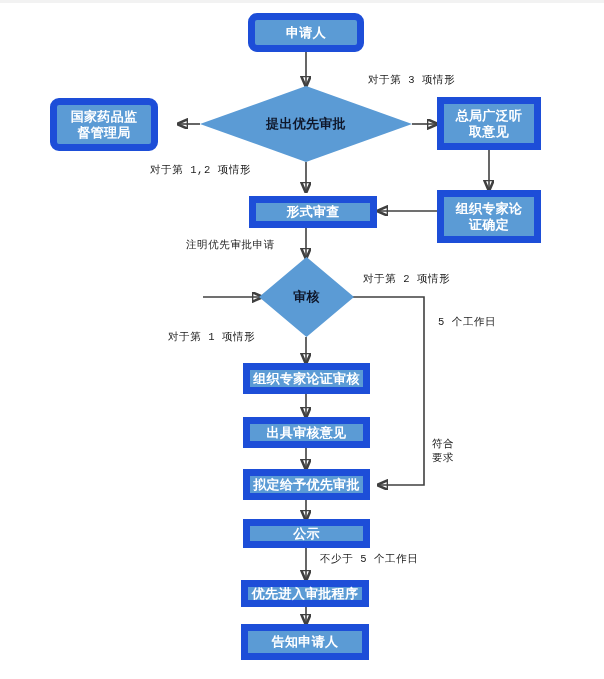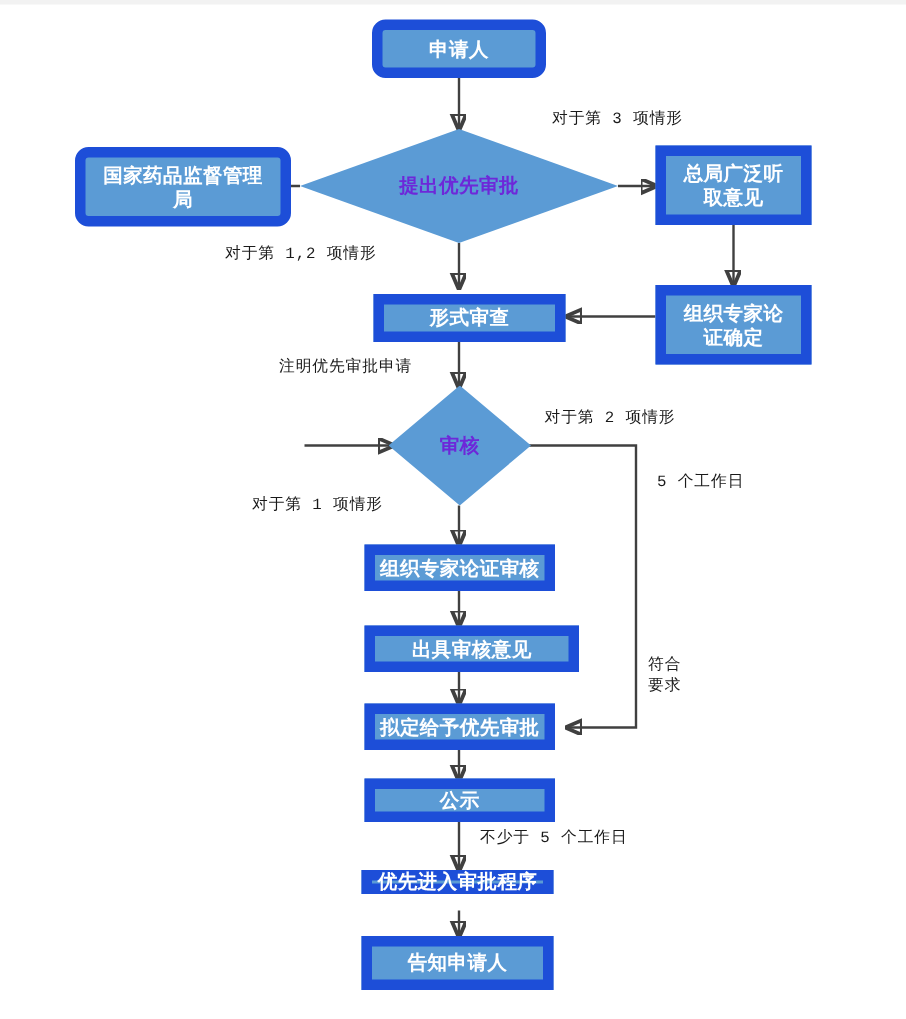--- a/index.html
+++ b/index.html
@@ -55,21 +55,21 @@
     inset: 0;
     background: #5B9BD5;
     clip-path: polygon(50% 0%, 100% 50%, 50% 100%, 0% 50%);
   }
   .diamond .dlabel {
     position: absolute;
     inset: 0;
     display: flex;
     align-items: center;
     justify-content: center;
-    color: #6d28d9;
+    color: #0f172a;
     font-weight: bold;
     font-size: 13px;
     text-align: right;
     letter-spacing: .3px;
   }
 
   
   .elabel {
     position: absolute;
     font-size: 10.5px;
@@ -141,21 +141,21 @@
 
   <div class="node rounded" style="left:248px; top:13px; width:116px; height:39px;">
     <span>申请人</span>
   </div>
 
   <div class="diamond" style="left:200px; top:86px; width:212px; height:76px;">
     <div class="dshape"></div>
     <div class="dlabel">提出优先审批</div>
   </div>
 
-  <div class="node rounded" style="left:50px; top:98px; width:144px; height:53px; padding:12px 8px;">
+  <div class="node rounded" style="left:50px; top:98px; width:108px; height:53px; padding:12px 8px;">
     <span>国家药品监督管理局</span>
   </div>
 
   <div class="node sharp" style="left:437px; top:97px; width:104px; height:53px; padding:0 6px;">
     <span>总局广泛听取意见</span>
   </div>
 
   <div class="node sharp" style="left:437px; top:190px; width:104px; height:53px; padding:0 6px;">
     <span>组织专家论证确定</span>
   </div>
@@ -167,33 +167,33 @@
 
   <div class="diamond" style="left:259px; top:257px; width:95px; height:80px;">
     <div class="dshape"></div>
     <div class="dlabel">审核</div>
   </div>
 
   <div class="node sharp" style="left:243px; top:363px; width:127px; height:31px;">
     <span>组织专家论证审核</span>
   </div>
 
-  <div class="node sharp" style="left:243px; top:417px; width:143px; height:31px;text-align:right;">
+  <div class="node sharp" style="left:243px; top:417px; width:127px; height:31px;text-align:right;">
     <span>出具审核意见</span>
   </div>
 
   <div class="node sharp" style="left:243px; top:469px; width:127px; height:31px;">
     <span>拟定给予优先审批</span>
   </div>
 
   <div class="node sharp" style="left:243px; top:519px; width:127px; height:29px;">
     <span>公示</span>
   </div>
 
-  <div class="node sharp" style="left:241px; top:580px; width:128px; height:16px;">
+  <div class="node sharp" style="left:241px; top:580px; width:128px; height:27px;">
     <span>优先进入审批程序</span>
   </div>
 
   <div class="node sharp" style="left:241px; top:624px; width:128px; height:36px;">
     <span>告知申请人</span>
   </div>
 
   <div class="elabel" style="left:368px; top:73px;">对于第 3 项情形</div>
 
   <div class="elabel" style="left:150px; top:163px;">对于第 1,2 项情形</div>

